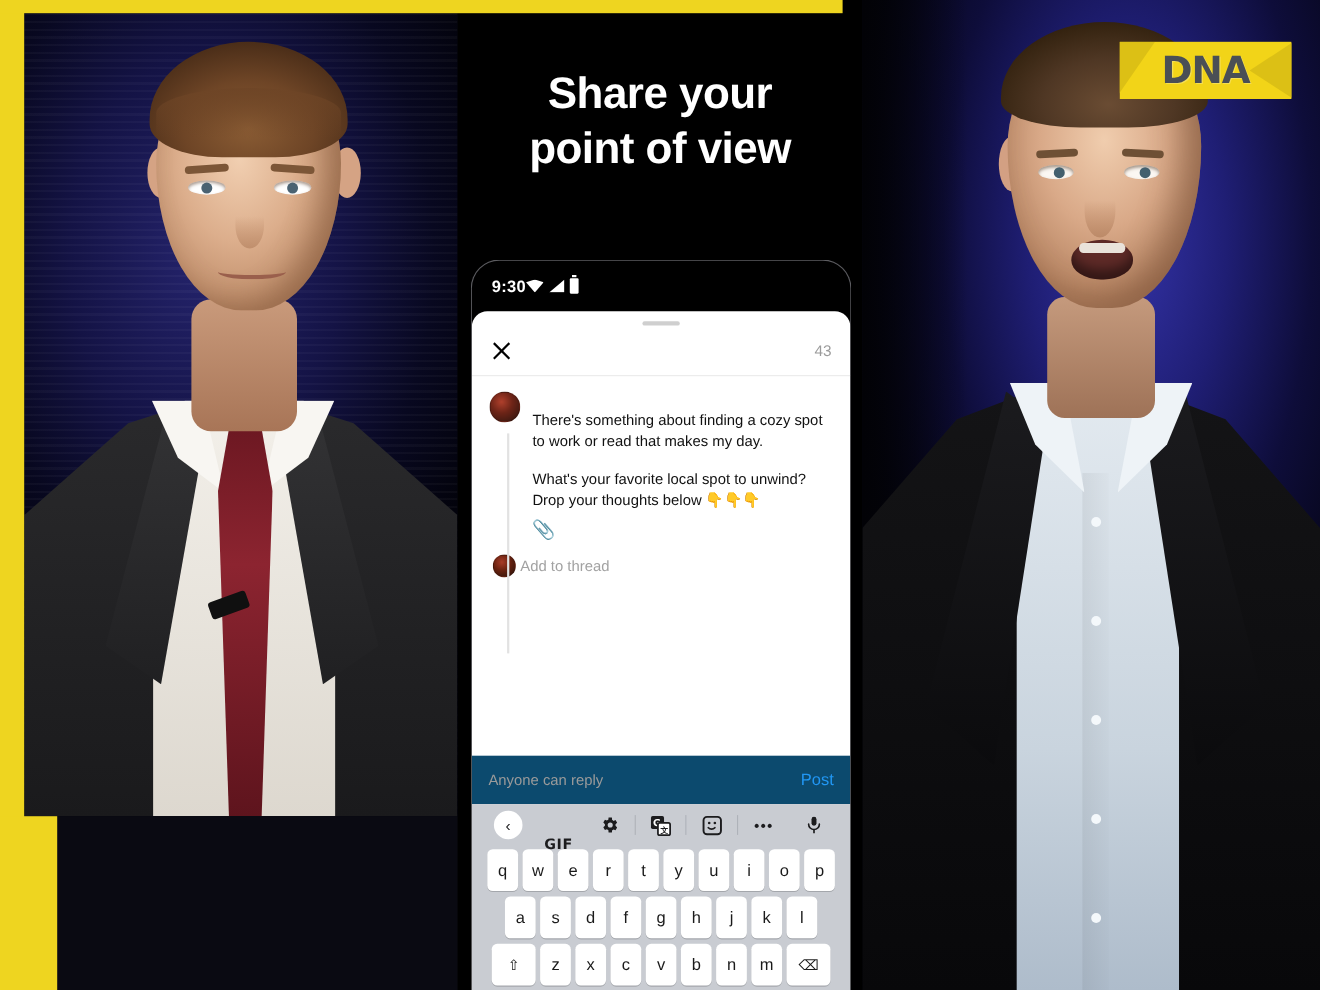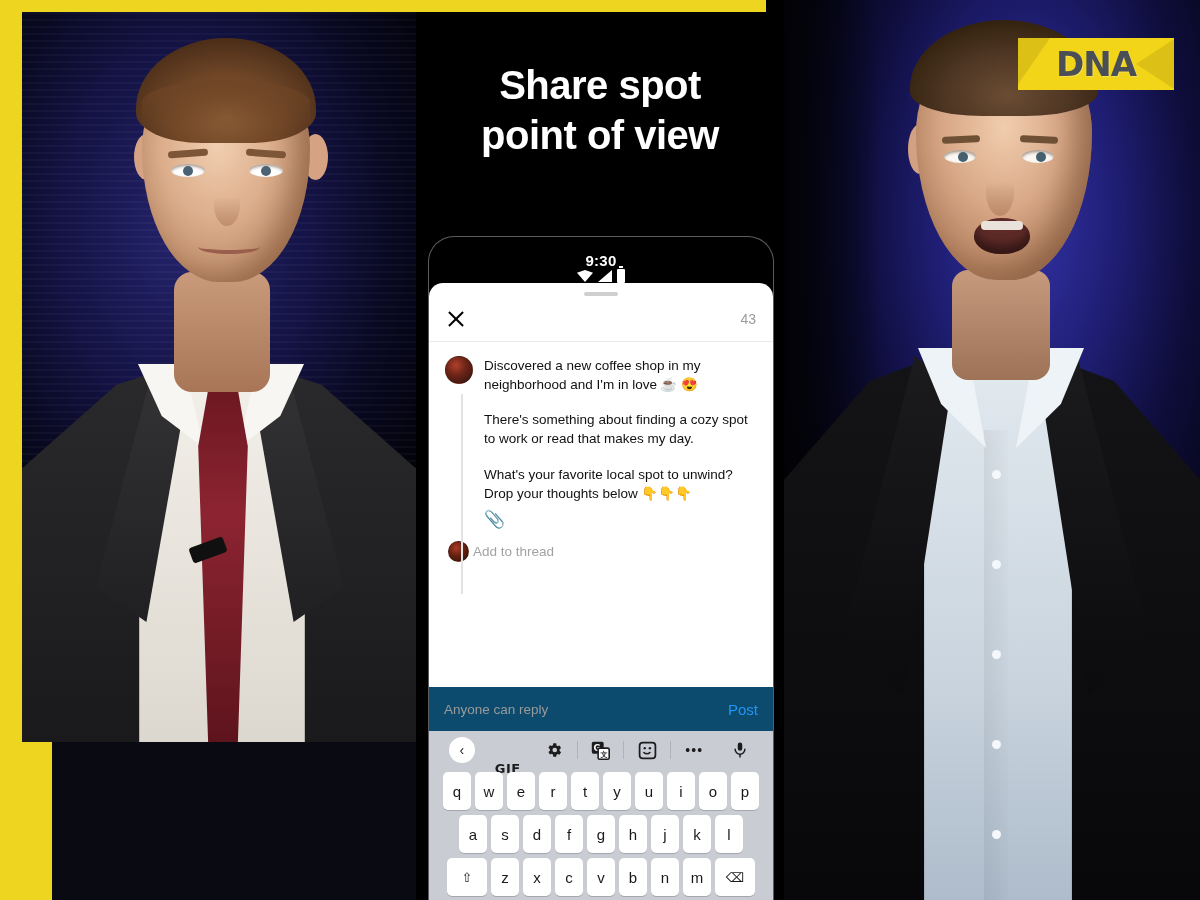--- a/index.html
+++ b/index.html
@@ -357,25 +357,24 @@
     border-bottom: none;
     border-radius: 26px 26px 0 0;
     overflow: hidden;
   }
   .status-bar {
     position: absolute;
     left: 0; top: 0;
     width: 344px; height: 46px;
     display: flex;
     align-items: center;
-    justify-content: flex-end;
+    justify-content: flex-start;
     padding: 0 18px;
     box-sizing: border-box;
     color: #fff;
-    flex-direction: column;
   }
   .status-time { font-size: 15px; font-weight: bold; letter-spacing: 0.3px; }
   .status-icons { display: flex; align-items: center; gap: 5px; }
   .ico-wifi { width: 16px; height: 12px; background: #fff; clip-path: polygon(50% 100%, 0% 22%, 50% 0%, 100% 22%); }
   .ico-signal { width: 14px; height: 12px; background: #fff; clip-path: polygon(100% 0%, 100% 100%, 0% 100%); }
   .ico-batt { width: 8px; height: 14px; background: #fff; border-radius: 1px; position: relative; }
   .ico-batt:after { content:""; position:absolute; left:2px; top:-3px; width:4px; height:2px; background:#fff; }
 
   .sheet {
     position: absolute;
@@ -605,21 +604,21 @@
     <div class="pr-brow-r"></div>
     <div class="pr-eye-l"></div>
     <div class="pr-eye-r"></div>
     <div class="pr-nose"></div>
     <div class="pr-mouth"></div>
   </div>
 
   <div class="center-panel">
 
     <div class="headline">
-      <div>Share spot</div>
+      <div>Share your</div>
       <div>point of view</div>
     </div>
 
     <div class="phone-frame">
 
       <div class="status-bar">
         <span class="status-time">9:30</span>
         <span class="status-icons">
           <span class="ico-wifi"></span>
           <span class="ico-signal"></span>
@@ -634,21 +633,20 @@
           <div class="close-x"></div>
           <div class="char-count">43</div>
         </div>
 
         <div class="compose">
           <div class="thread-line"></div>
 
           <div class="post-row">
             <div class="avatar"></div>
             <div class="post-body">
-              <p class="post-text">Discovered a new coffee shop in my neighborhood and I'm in love ☕ 😍</p>
               <div class="para-gap"></div>
               <p class="post-text">There's something about finding a cozy spot to work or read that makes my day.</p>
               <div class="para-gap"></div>
               <p class="post-text">What's your favorite local spot to unwind?Drop your thoughts below 👇👇👇</p>
               <div class="attach-row">
                 <span class="clip-icon">📎</span>
               </div>
             </div>
           </div>
 

